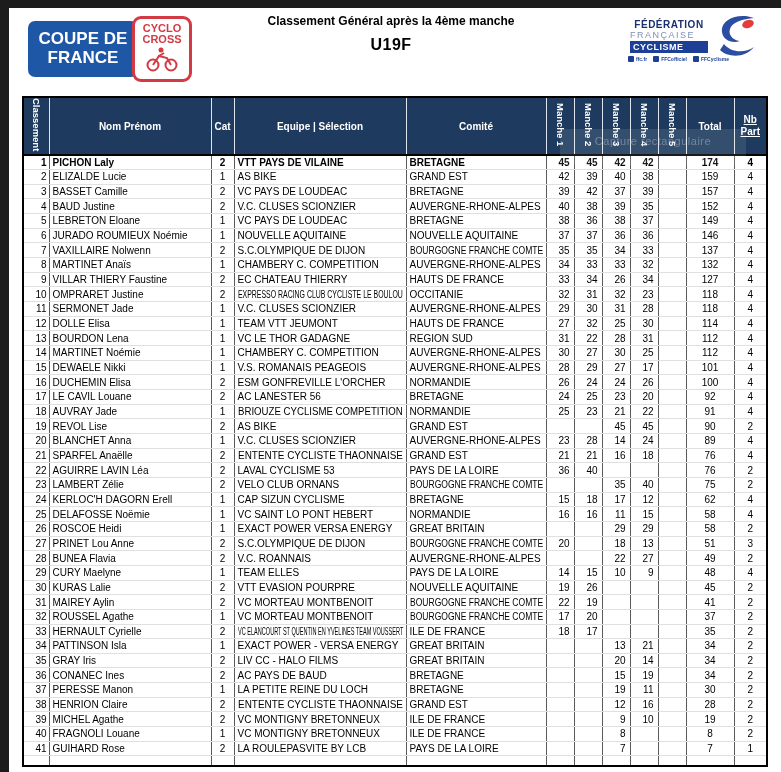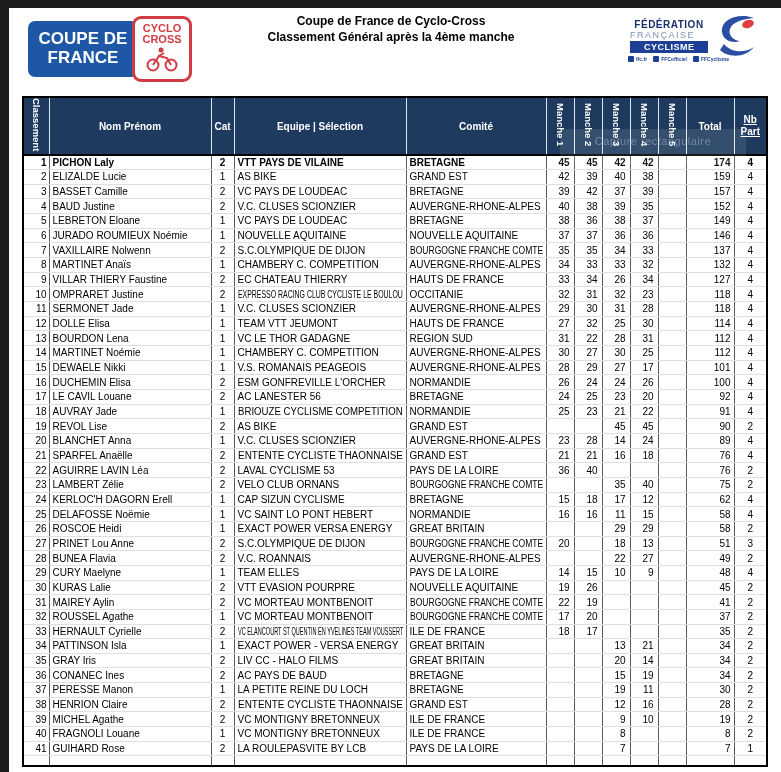--- a/index.html
+++ b/index.html
@@ -34,21 +34,21 @@
     text-align:center; padding-top:4px;
   }
   .cdf-badge .b-txt { color:#d23a44; font-weight:bold; font-size:11px; line-height:11px; letter-spacing:0px; }
   .cdf-badge svg { margin-top:1px; }
 
   
   .ffc-logo { position:absolute; left:622px; top:18px; width:140px; height:52px; }
   .ffc-text { position:absolute; left:8px; top:2px; width:78px; }
   .ffc-l1 { font-size:10px; font-weight:bold; color:#1b2f6e; letter-spacing:0.5px; line-height:10px;text-align:center; }
   .ffc-l2 { font-size:9px; color:#7d8fb5; letter-spacing:1.5px; line-height:10px; }
-  .ffc-bar { margin-top:1px; background:#1d3f96; color:#fff; font-weight:bold; font-size:9px; padding:1px 14px; letter-spacing:0.5px; }
+  .ffc-bar { margin-top:1px; background:#1d3f96; color:#fff; font-weight:bold; font-size:9px; padding:1px 3px; letter-spacing:0.5px; }
   .ffc-swoosh { position:absolute; left:88px; top:-4px; }
   .ffc-social { position:absolute; left:6px; top:38px; width:120px; display:flex; gap:6px; align-items:center; }
   .ffc-social .soc { display:flex; align-items:center; gap:2px; font-size:5px; color:#1d3f96; font-weight:bold; }
   .ffc-social .soc-ic { width:6px; height:6px; background:#1d3f96; border-radius:1px; display:inline-block; }
 
   
   .tbl-wrap { position:absolute; left:22px; top:96px; width:744px; }
   table { border-collapse:collapse; table-layout:fixed; width:744px; border:2px solid #000; }
   thead th {
     background:#1e3a5e; color:#fff; font-weight:bold; font-size:10px;
@@ -65,21 +65,21 @@
   }
   tbody td:first-child { border-left:none; }
   tbody tr.bold td { font-weight:bold; }
   tbody tr.filler td { height:10px; border-bottom:none; }
   .c-rank { text-align:right; padding-right:2px; }
   .c-name { text-align:left; }
   .c-cat { text-align:center; }
   .c-team { text-align:left; }
   .c-committee { text-align:left; }
   .c-m { text-align:right; padding-right:4px; }
-  .c-total { text-align:right; }
+  .c-total { text-align:center; }
   .c-part { text-align:center; }
   .fit { display:inline-block; white-space:nowrap; transform-origin:0 50%; }
 
   
   .watermark {
     position:absolute; left:560px; top:129px; width:186px; height:36px;
     background:rgba(255,255,255,0.10);
     color:rgba(230,236,245,0.35);
     font-size:11px; text-align:center; line-height:24px;
     z-index:4; letter-spacing:0.5px;
@@ -103,22 +103,22 @@
       <circle cx="8" cy="19" r="5.5" fill="none" stroke="#d23a44" stroke-width="2"></circle>
       <circle cx="26" cy="19" r="5.5" fill="none" stroke="#d23a44" stroke-width="2"></circle>
       <path d="M8 19 L14 10 L22 12 L26 19" fill="none" stroke="#d23a44" stroke-width="2"></path>
       <circle cx="16" cy="4" r="2.5" fill="#d23a44"></circle>
       <path d="M14 10 L19 7" stroke="#d23a44" stroke-width="2"></path>
     </svg>
   </div>
 </div>
 
 <div class="titles">
-  <div class="t-line">Coupe de France de Cyclo-Cross</div>
   <div class="t-line">Classement Général après la 4ème manche</div>
+  <div class="t-cat">U19F</div>
 </div>
 
 <div class="ffc-logo">
   <div class="ffc-text">
     <div class="ffc-l1">FÉDÉRATION</div>
     <div class="ffc-l2">FRANÇAISE</div>
     <div class="ffc-bar">CYCLISME</div>
   </div>
   <svg class="ffc-swoosh" width="52" height="46" viewBox="0 0 52 46">
     <path d="M44 4 C28 -2 10 6 12 18 C13 26 22 30 30 27 C23 26 18 21 20 15 C22 8 33 5 44 4 Z" fill="#2b4ea2"></path>

